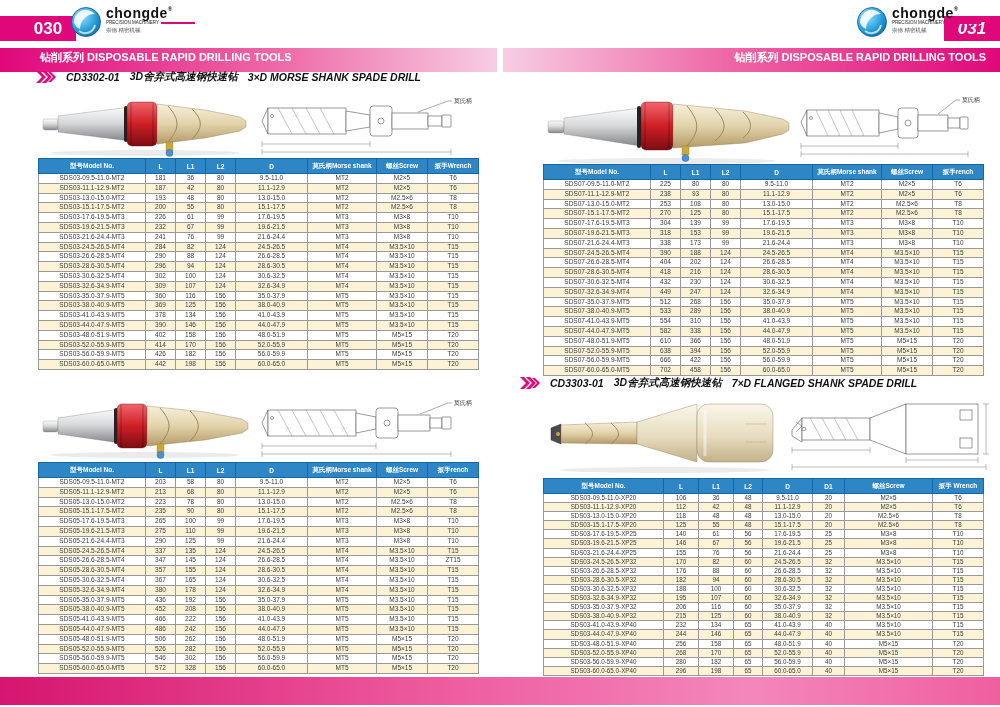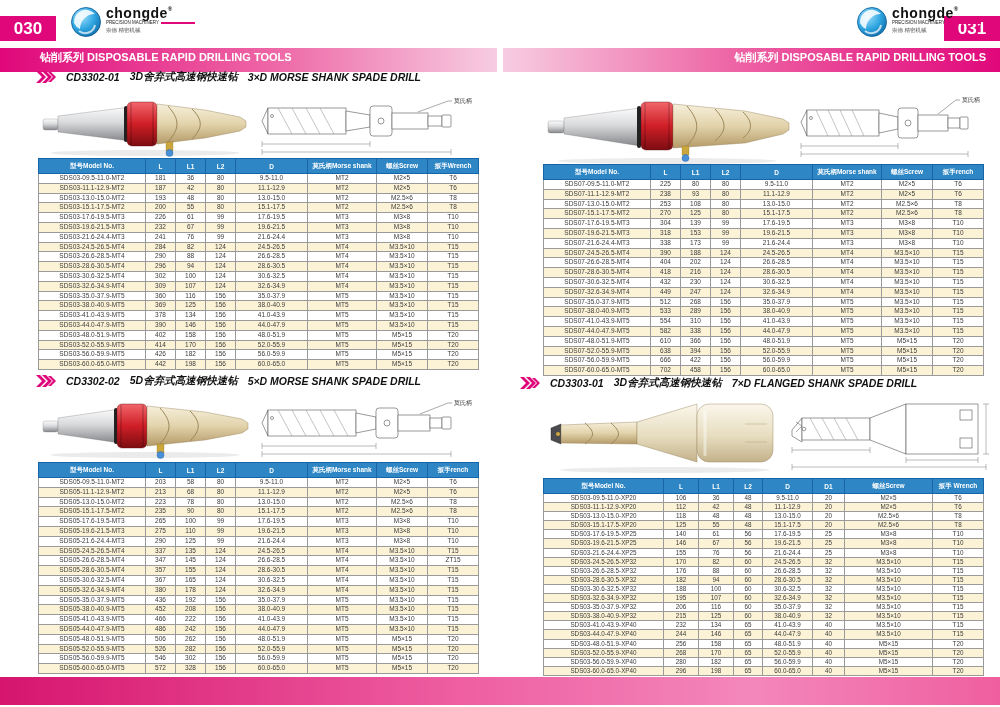--- a/index.html
+++ b/index.html
@@ -2,22 +2,22 @@
 <html><head>
 <meta charset="utf-8">
 <style>
   html,body{margin:0;padding:0;background:#fff;}
   #page{position:relative;width:1000px;height:707px;background:#fff;overflow:hidden;
         font-family:"Liberation Sans",sans-serif;}
   .abs{position:absolute;}
   
   .pagebox{position:absolute;top:16px;width:56px;height:25px;background:#e0077b;color:#fff;
            font-weight:bold;font-size:17px;line-height:25px;text-align:center;}
-  #pagebox-left{left:0;}
-  #pagebox-right{left:944px;}
+  #pagebox-left{left:0;padding-left:20px;}
+  #pagebox-right{left:944px;font-style:italic;}
   
   .banner{position:absolute;top:48px;height:24px;color:#fff;font-weight:bold;font-size:11px;
           line-height:19px;box-sizing:border-box;white-space:nowrap;}
   #banner-left{left:0;width:497px;background:linear-gradient(90deg,#e0077b 0%,#ee67a6 55%,#f7cde2 100%);padding-left:40px;}
   #banner-right{left:503px;width:497px;background:linear-gradient(90deg,#f7cde2 0%,#ee67a6 45%,#e0077b 100%);text-align:right;padding-right:14px;}
   
   .logo{position:absolute;top:6px;display:flex;align-items:flex-start;gap:4px;}
   #logo-left{left:70px;} #logo-right{left:856px;}
   .logo-text{line-height:1;}
   .logo-brand{font-size:14px;font-weight:bold;color:#111;letter-spacing:.5px;}
@@ -397,30 +397,20 @@
           <td>198</td>
           <td>156</td>
           <td>60.0-65.0</td>
           <td>MT5</td>
           <td>M5×15</td>
           <td>T20</td>
         </tr>
       </tbody>
     </table>
 
-  <div class="sec-head" id="sec2-head">
-    <svg width="20" height="12" viewBox="0 0 20 12">
-      <polygon points="0,0 4,0 10,6 4,12 0,12 6,6" fill="#e0077b"></polygon>
-      <polygon points="6,0 10,0 16,6 10,12 6,12 12,6" fill="#e0077b"></polygon>
-      <polygon points="12,1 15,1 20,6 15,11 12,11 17,6" fill="#e0077b"></polygon>
-    </svg>
-    <span class="t">CD3302-02</span>
-    <span class="t">5D舍弃式高速钢快速钻</span>
-    <span class="t">5×D MORSE SHANK SPADE DRILL</span>
-  </div>
 
   <svg class="abs" style="left:40px;top:392px;" width="215" height="68" viewBox="0 0 215 68">
     <ellipse cx="105" cy="63" rx="95" ry="3" fill="#000" opacity="0.08"></ellipse>
     <rect x="3" y="29" width="15" height="11" rx="2" fill="url(#gSilver)" stroke="#777" stroke-width="0.3"></rect>
     <polygon points="18,26 80,17 80,51 18,42" fill="url(#gSilver)" stroke="#666" stroke-width="0.3"></polygon>
     <rect x="74" y="16" width="4" height="36" rx="2" fill="#222"></rect>
     <rect x="77" y="12" width="30" height="44" rx="5" fill="url(#gRed)" stroke="#5f0a0e" stroke-width="0.4"></rect>
     <rect x="80" y="13" width="2" height="42" fill="#000" opacity="0.15"></rect>
     <rect x="102" y="13" width="2" height="42" fill="#000" opacity="0.15"></rect>
     <polygon points="107,14 165,20 202,27 208,31 208,37 202,41 165,48 107,54" fill="url(#gCh)" stroke="#8d7a50" stroke-width="0.4"></polygon>

